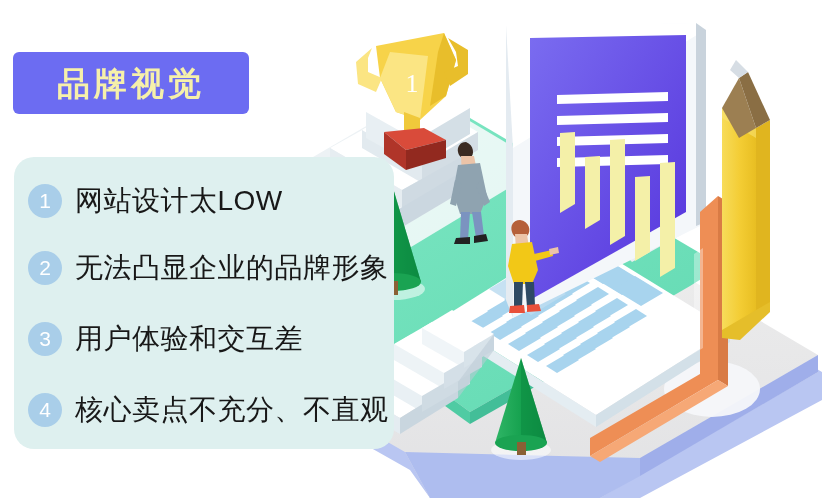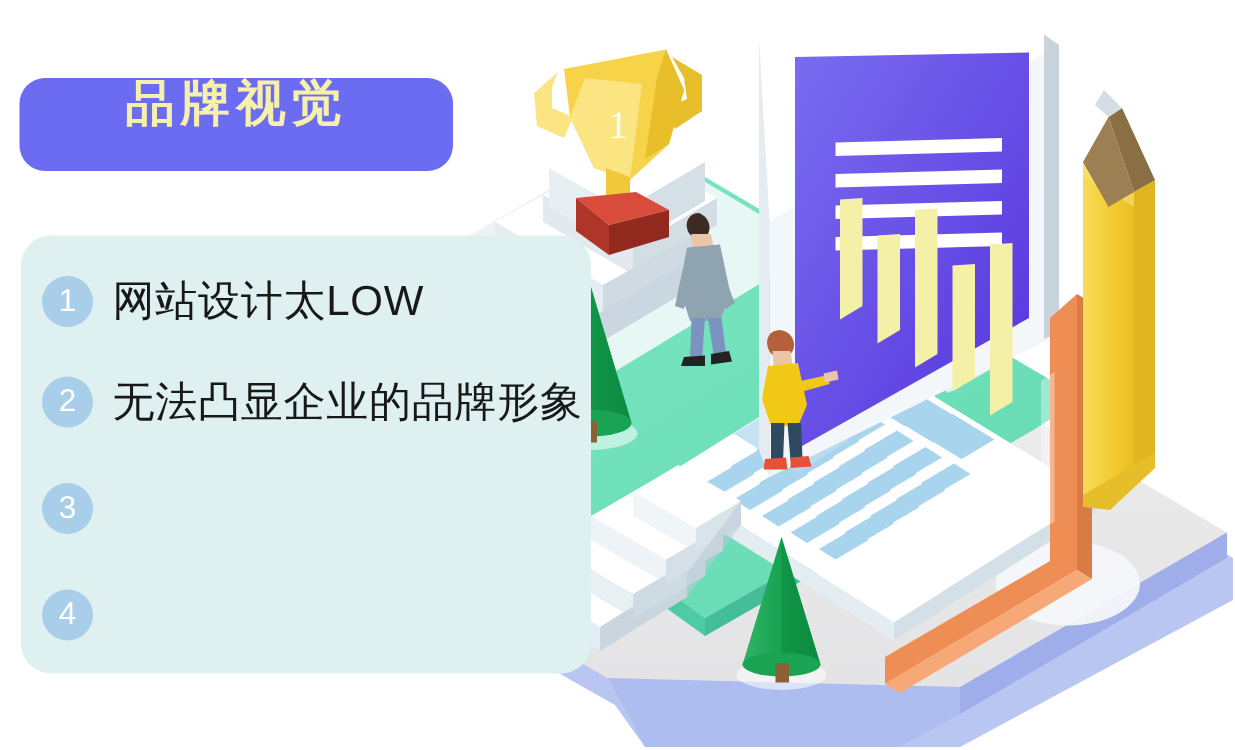--- a/index.html
+++ b/index.html
@@ -22,26 +22,26 @@
     position: absolute;
     left: 0; top: 0;
     width: 823px; height: 500px;
     pointer-events: none;
   }
   
   #title-badge {
     position: absolute;
     left: 13px;
     top: 52px;
-    width: 289px;
+    width: 236px;
     height: 62px;
-    border-radius: 17px;
+    border-radius: 6px;
     background: #6C6CF2;
     display: flex;
-    align-items: flex-start;
+    align-items: center;
     justify-content: center;
     z-index: 20;
   }
   #title-badge .title-text {
     color: #F6F0AA;
     font-size: 33px;
     font-weight: bold;
     letter-spacing: 4px;
     line-height: 1;
     white-space: nowrap;
@@ -329,21 +329,23 @@
       <div class="issue-text">网站设计太LOW</div>
     </div>
 
     <div class="issue-row r1">
       <div class="issue-num">2</div>
       <div class="issue-text">无法凸显企业的品牌形象</div>
     </div>
 
     <div class="issue-row r2">
       <div class="issue-num">3</div>
+      <div class="issue-text">用户体验和交互差</div>
     </div>
 
     <div class="issue-row r3">
       <div class="issue-num">4</div>
+      <div class="issue-text">核心卖点不充分、不直观</div>
     </div>
 
   </div>
 
 </div>
 
 </body></html>

